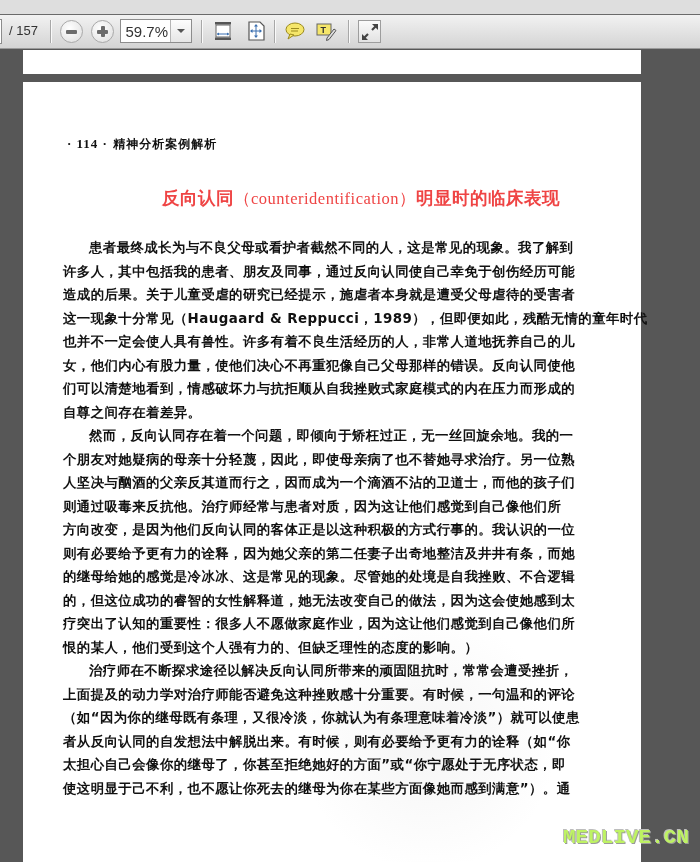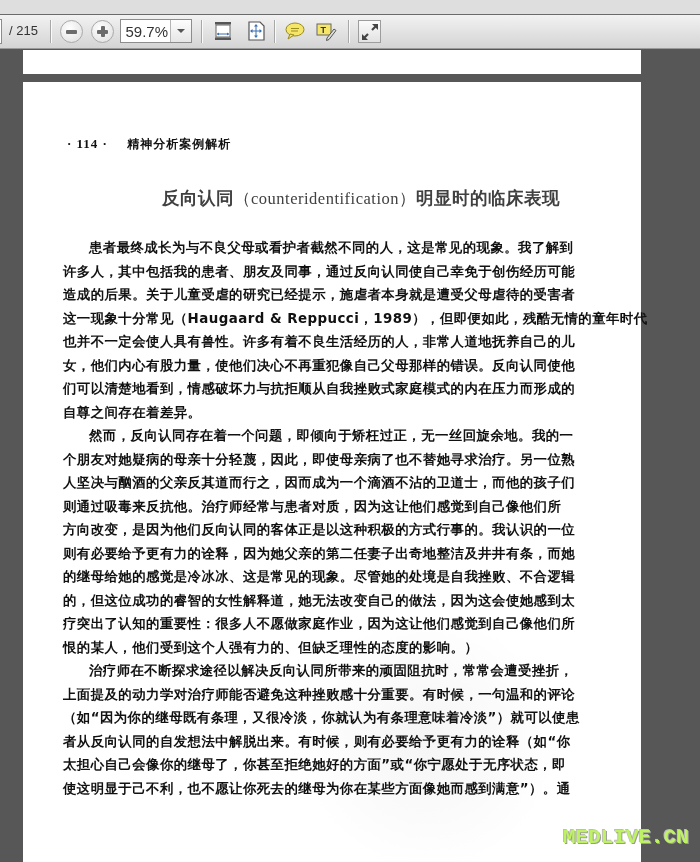--- a/index.html
+++ b/index.html
@@ -67,24 +67,24 @@
   .prev-page {
     position:absolute; left:23px; top:50px; width:618px; height:24px; background:#fff;
   }
   .page {
     position:absolute; left:23px; top:82px; width:618px; height:800px; background:#fff;
   }
   .page-header {
     position:absolute; left:44px; top:54px; font-size:12px; font-weight:bold; color:#111;
     font-family:"DejaVu Serif", serif; letter-spacing:1px;
   }
-  .page-header .num { margin-right:14px; font-family:"Liberation Serif", serif; font-size:13px; }
+  .page-header .num { font-family:"Liberation Serif", serif; font-size:13px; }
   .page-title {
     position:absolute; left:0; width:676px; top:104px; text-align:center;
-    font-size:17.5px; font-weight:bold; color:#404040; font-family:"DejaVu Sans", sans-serif;
+    font-size:17.5px; font-weight:bold; color:#ef4444; font-family:"DejaVu Sans", sans-serif;
     letter-spacing:0.5px;
   }
   .page-title .latin { font-family:"Liberation Serif", serif; font-weight:normal; font-size:16.5px; }
   .body-text {
     position:absolute; left:40px; top:154px; width:532px;
     font-family:"DejaVu Sans", sans-serif; font-size:13.4px; color:#111;
     line-height:23.5px; letter-spacing:0.45px; font-weight:bold;
   }
   .body-text .ln { white-space:nowrap; height:23.5px; overflow:visible; }
   .body-text .indent { padding-left:26px; }
@@ -98,21 +98,21 @@
     text-shadow:1px 1px 0 #9a9a9a, -1px -1px 0 #bdbdbd;
   }
 </style>
 </head>
 <body>
 
 <div class="top-strip"></div>
 
 <div class="toolbar">
   <div class="page-input-edge"></div>
-  <span class="page-total">/  215</span>
+  <span class="page-total">/  157</span>
   <div class="sep" style="left:50px;"></div>
 
   <div class="round-btn" style="left:60px;">
     <span class="minus"></span>
   </div>
   <div class="round-btn" style="left:91px;">
     <span class="plus-h"></span>
     <span class="plus-v"></span>
   </div>
 

